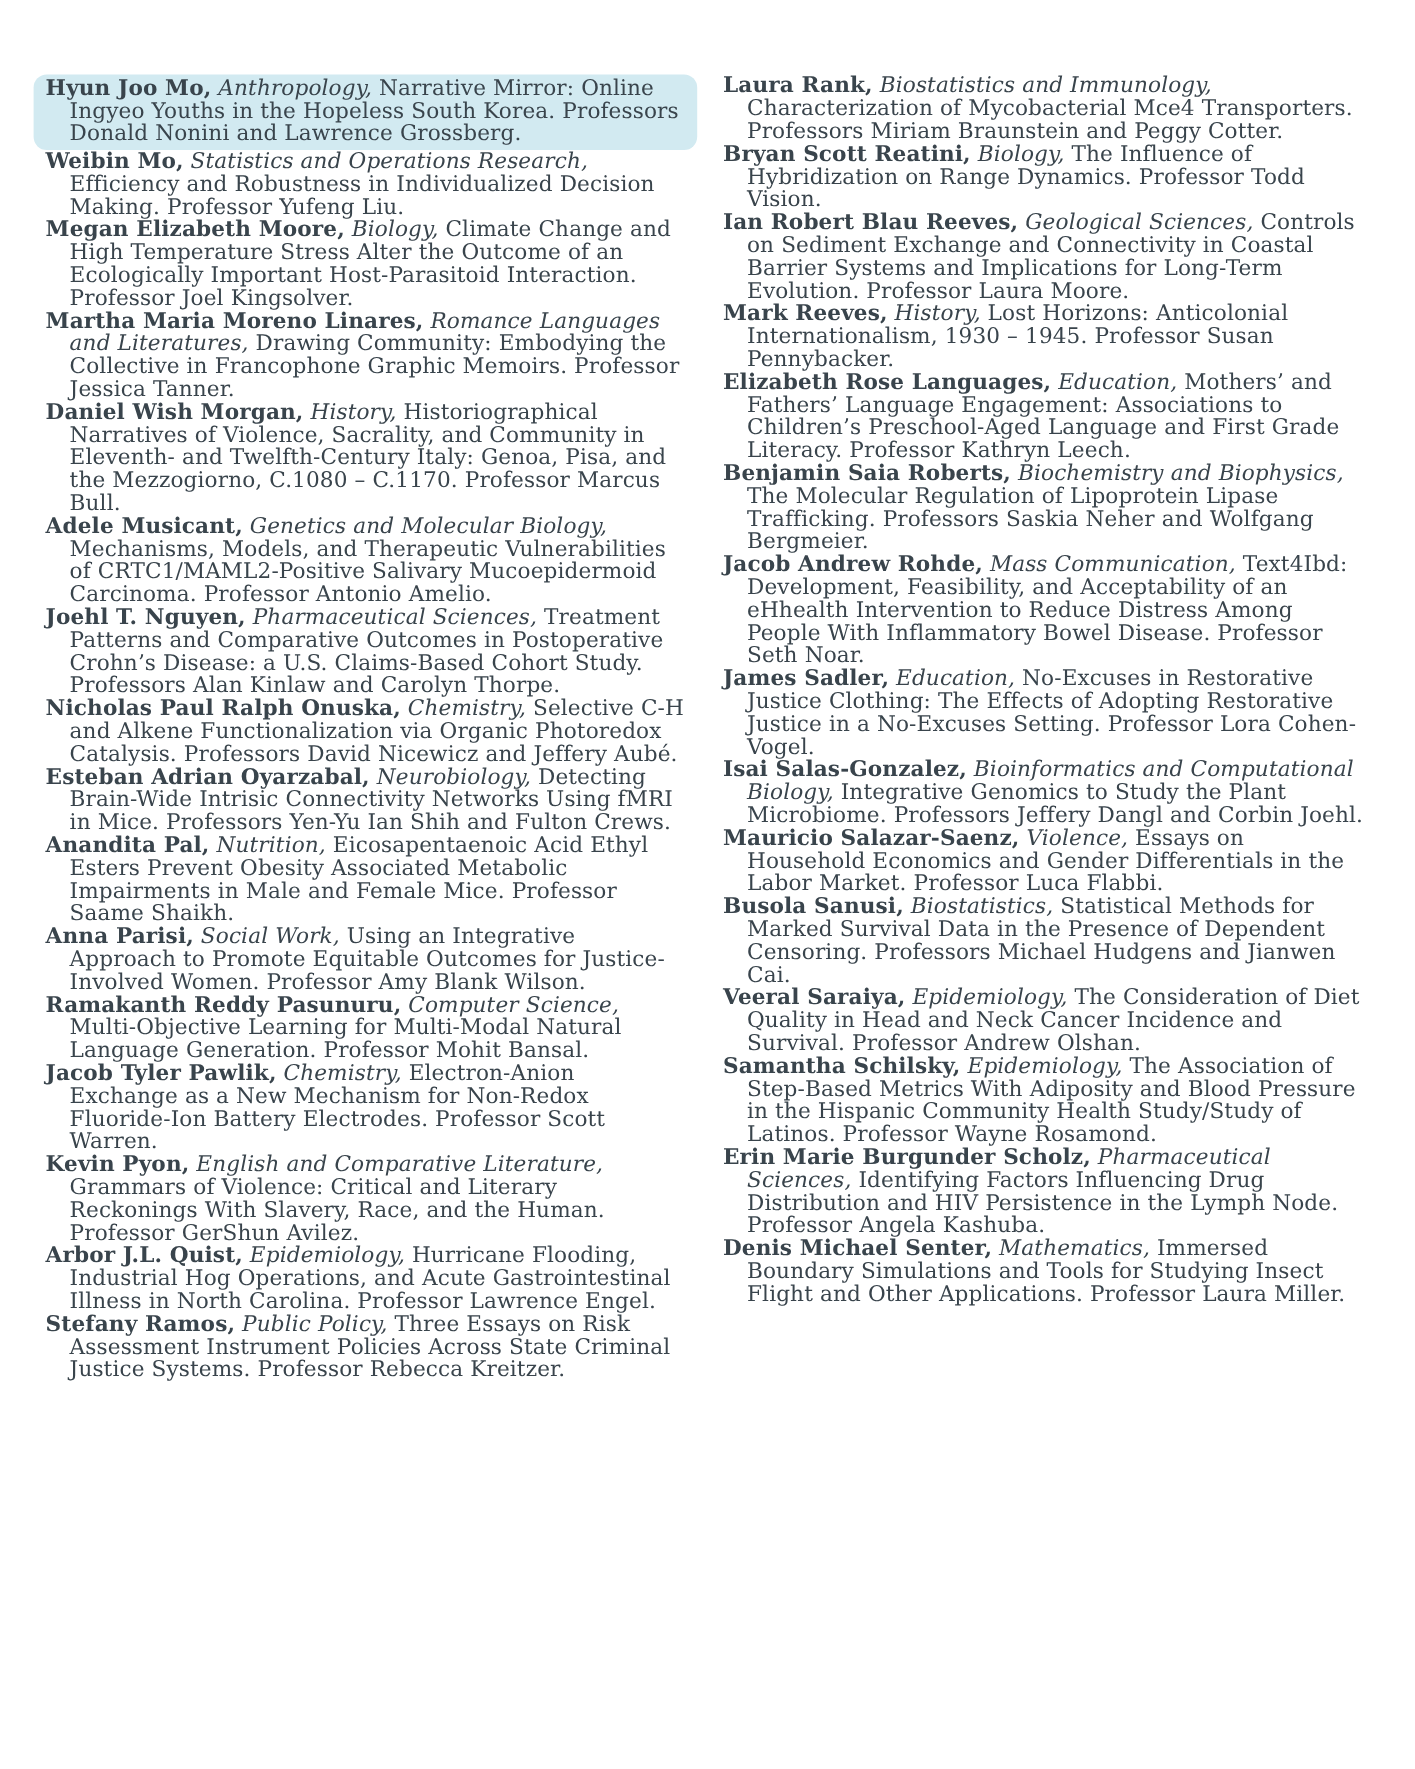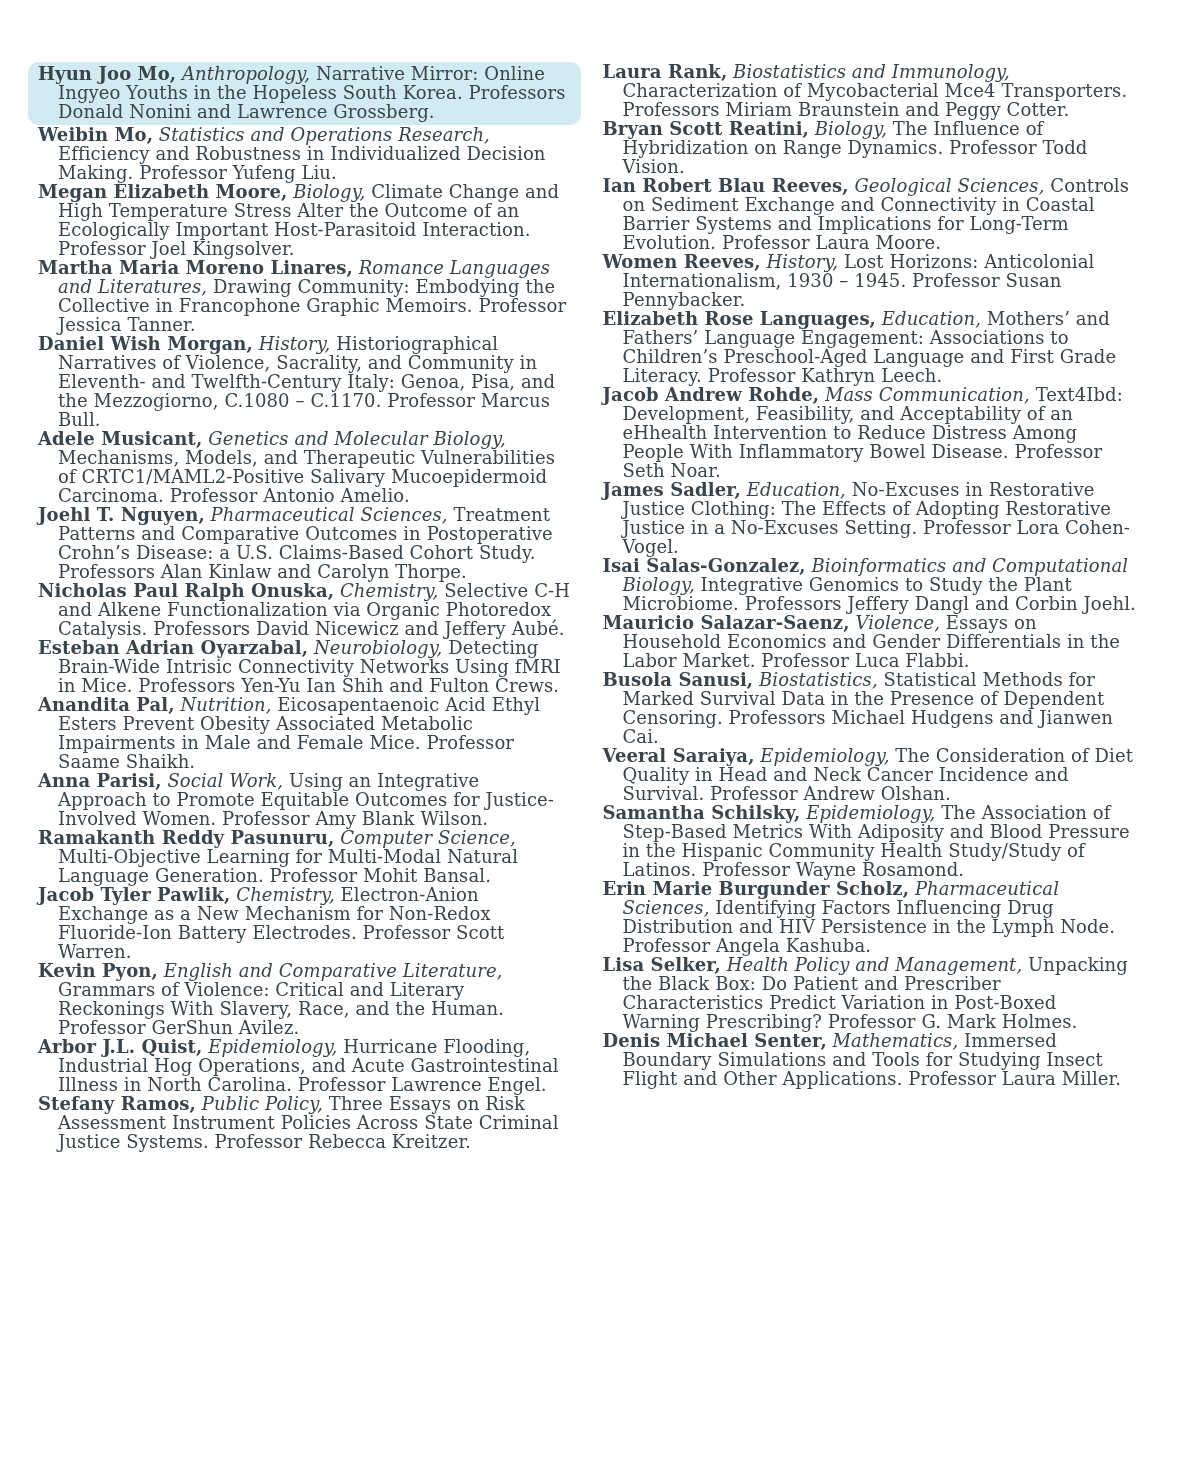--- a/index.html
+++ b/index.html
@@ -64,26 +64,26 @@
       <p class="entry"><b>Ramakanth Reddy Pasunuru,</b> <i>Computer Science,</i> <span>Multi-Objective Learning for Multi-Modal Natural Language Generation. Professor Mohit Bansal.</span></p>
       <p class="entry"><b>Jacob Tyler Pawlik,</b> <i>Chemistry,</i> <span>Electron-Anion Exchange as a New Mechanism for Non-Redox Fluoride-Ion Battery Electrodes. Professor Scott Warren.</span></p>
       <p class="entry"><b>Kevin Pyon,</b> <i>English and Comparative Literature,</i> <span>Grammars of Violence: Critical and Literary Reckonings With Slavery, Race, and the Human. Professor GerShun Avilez.</span></p>
       <p class="entry"><b>Arbor J.L. Quist,</b> <i>Epidemiology,</i> <span>Hurricane Flooding, Industrial Hog Operations, and Acute Gastrointestinal Illness in North Carolina. Professor Lawrence Engel.</span></p>
       <p class="entry"><b>Stefany Ramos,</b> <i>Public Policy,</i> <span>Three Essays on Risk Assessment Instrument Policies Across State Criminal Justice Systems. Professor Rebecca Kreitzer.</span></p>
     </div>
   <div class="col">
       <p class="entry"><b>Laura Rank,</b> <i>Biostatistics and Immunology,</i> <span>Characterization of Mycobacterial Mce4 Transporters. Professors Miriam Braunstein and Peggy Cotter.</span></p>
       <p class="entry"><b>Bryan Scott Reatini,</b> <i>Biology,</i> <span>The Influence of Hybridization on Range Dynamics. Professor Todd Vision.</span></p>
       <p class="entry"><b>Ian Robert Blau Reeves,</b> <i>Geological Sciences,</i> <span>Controls on Sediment Exchange and Connectivity in Coastal Barrier Systems and Implications for Long-Term Evolution. Professor Laura Moore.</span></p>
-      <p class="entry"><b>Women Reeves,</b> <i>History,</i> <span>Lost Horizons: Anticolonial Internationalism, 1930 – 1945. Professor Susan Pennybacker.</span></p>
+      <p class="entry"><b>Mark Reeves,</b> <i>History,</i> <span>Lost Horizons: Anticolonial Internationalism, 1930 – 1945. Professor Susan Pennybacker.</span></p>
       <p class="entry"><b>Elizabeth Rose Languages,</b> <i>Education,</i> <span>Mothers’ and Fathers’ Language Engagement: Associations to Children’s Preschool-Aged Language and First Grade Literacy. Professor Kathryn Leech.</span></p>
+      <p class="entry"><b>Benjamin Saia Roberts,</b> <i>Biochemistry and Biophysics,</i> <span>The Molecular Regulation of Lipoprotein Lipase Trafficking. Professors Saskia Neher and Wolfgang Bergmeier.</span></p>
       <p class="entry"><b>Jacob Andrew Rohde,</b> <i>Mass Communication,</i> <span>Text4Ibd: Development, Feasibility, and Acceptability of an eHhealth Intervention to Reduce Distress Among People With Inflammatory Bowel Disease. Professor Seth Noar.</span></p>
       <p class="entry"><b>James Sadler,</b> <i>Education,</i> <span>No-Excuses in Restorative Justice Clothing: The Effects of Adopting Restorative Justice in a No-Excuses Setting. Professor Lora Cohen-Vogel.</span></p>
       <p class="entry"><b>Isai Salas-Gonzalez,</b> <i>Bioinformatics and Computational Biology,</i> <span>Integrative Genomics to Study the Plant Microbiome. Professors Jeffery Dangl and Corbin Joehl.</span></p>
       <p class="entry"><b>Mauricio Salazar-Saenz,</b> <i>Violence,</i> <span>Essays on Household Economics and Gender Differentials in the Labor Market. Professor Luca Flabbi.</span></p>
       <p class="entry"><b>Busola Sanusi,</b> <i>Biostatistics,</i> <span>Statistical Methods for Marked Survival Data in the Presence of Dependent Censoring. Professors Michael Hudgens and Jianwen Cai.</span></p>
       <p class="entry"><b>Veeral Saraiya,</b> <i>Epidemiology,</i> <span>The Consideration of Diet Quality in Head and Neck Cancer Incidence and Survival. Professor Andrew Olshan.</span></p>
       <p class="entry"><b>Samantha Schilsky,</b> <i>Epidemiology,</i> <span>The Association of Step-Based Metrics With Adiposity and Blood Pressure in the Hispanic Community Health Study/Study of Latinos. Professor Wayne Rosamond.</span></p>
       <p class="entry"><b>Erin Marie Burgunder Scholz,</b> <i>Pharmaceutical Sciences,</i> <span>Identifying Factors Influencing Drug Distribution and HIV Persistence in the Lymph Node. Professor Angela Kashuba.</span></p>
-      <p class="entry"><b>Lisa Selker,</b> <i>Health Policy and Management,</i> <span>Unpacking the Black Box: Do Patient and Prescriber Characteristics Predict Variation in Post-Boxed Warning Prescribing? Professor G. Mark Holmes.</span></p>
       <p class="entry"><b>Denis Michael Senter,</b> <i>Mathematics,</i> <span>Immersed Boundary Simulations and Tools for Studying Insect Flight and Other Applications. Professor Laura Miller.</span></p>
     </div>
 </div>
 
 </body></html>

